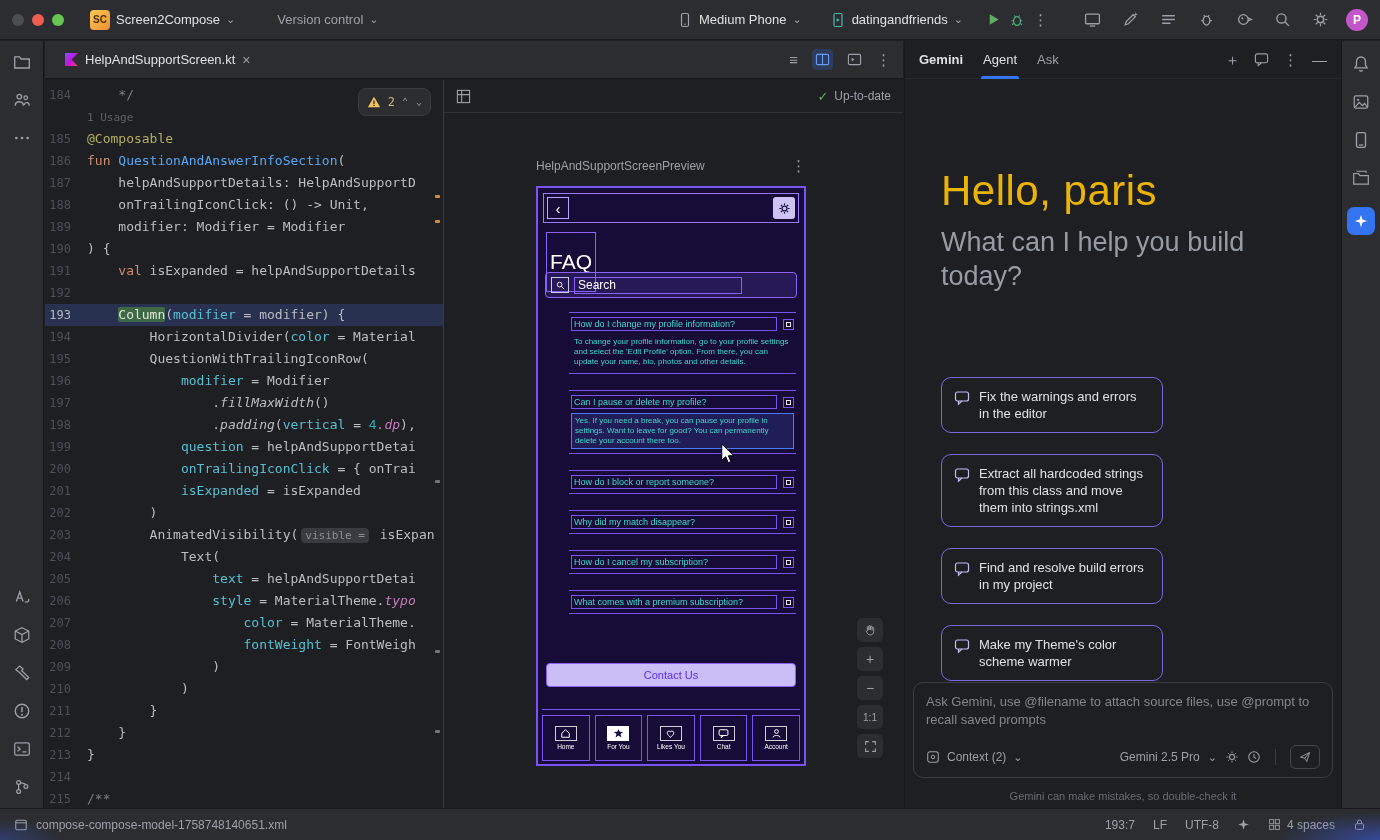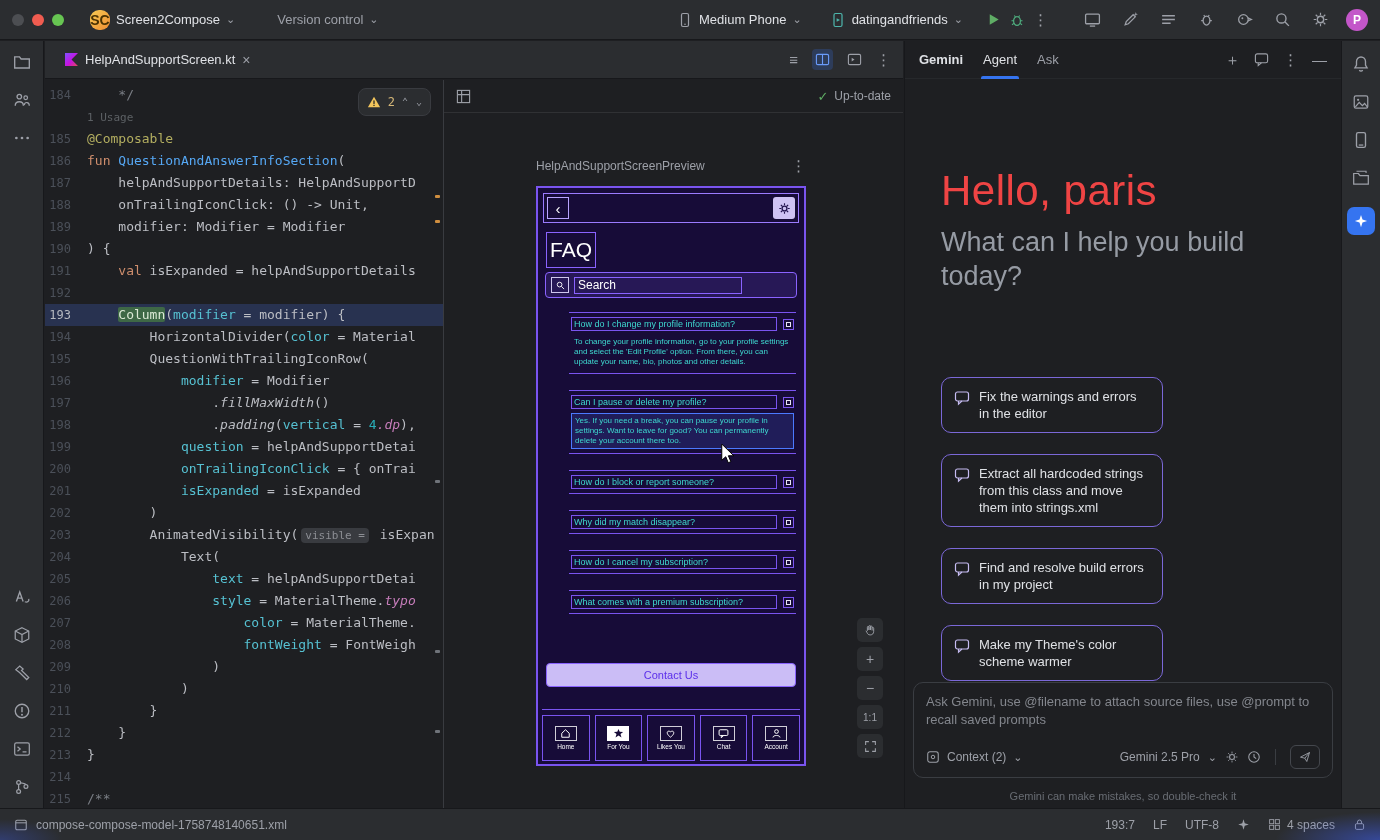--- a/index.html
+++ b/index.html
@@ -6,21 +6,21 @@
   html,body { width:1380px; height:840px; overflow:hidden; }
   body { background:#1e1f22; font-family:"Liberation Sans",sans-serif; color:#dfe1e5; position:relative; }
   svg { display:block; }
 
   
   .titlebar { position:absolute; top:0; left:0; right:0; height:40px; background:#2b2d30; border-bottom:1px solid #17181b; display:flex; align-items:center; padding:0 12px; }
   .traffic { display:flex; gap:8px; align-items:center; }
   .tl { width:12px; height:12px; border-radius:50%; }
   .tl.close { background:#4c4e52; } .tl.min { background:#f05c50; } .tl.max { background:#67c552; }
   .tb-group { display:flex; align-items:center; gap:6px; font-size:13px; color:#dfe1e5; cursor:default; }
-  .sc-logo { width:20px; height:20px; border-radius:9px; background:linear-gradient(135deg,#f8cb53,#ef8d33); color:#4a3202; font-size:14px; font-weight:bold; display:flex; align-items:center; justify-content:center; }
+  .sc-logo { width:20px; height:20px; border-radius:4px; background:linear-gradient(135deg,#f8cb53,#ef8d33); color:#4a3202; font-size:10px; font-weight:bold; display:flex; align-items:center; justify-content:center; }
   .chev { color:#9da0a8; font-size:11px; }
   .muted { color:#9da0a8; }
   .sp { flex:1; }
   .tb-icon { display:flex; align-items:center; justify-content:center; width:24px; height:24px; border-radius:4px; }
   .cluster { display:flex; align-items:center; gap:14px; margin-left:28px; }
   .avatar { width:22px; height:22px; border-radius:50%; background:#c356c9; color:#fff; font-size:12px; font-weight:bold; display:flex; align-items:center; justify-content:center; }
 
   
   .leftrail { position:absolute; top:41px; left:0; width:44px; bottom:32px; background:#2b2d30; border-right:1px solid #17181b; display:flex; flex-direction:column; align-items:center; padding:12px 0; }
   .lr-top, .lr-bottom { display:flex; flex-direction:column; gap:20px; align-items:center; }
@@ -61,21 +61,21 @@
   .pv-status { margin-left:auto; display:flex; align-items:center; gap:6px; font-size:12px; color:#9da0a8; }
   .pv-check { color:#5fad65; font-size:13px; }
   .pv-canvas { position:absolute; top:34px; left:0; right:0; bottom:0; }
   .pv-labelrow { position:absolute; left:92px; width:270px; top:44px; display:flex; align-items:center; justify-content:space-between; font-size:12px; color:#9da0a8; }
 
   
   .phone { position:absolute; left:92px; top:72px; width:270px; height:580px; background:#170c38; border:2px solid #7a54f0; }
   .ph-appbar { position:absolute; left:5px; right:5px; top:5px; height:30px; border:1px solid #9b7bff; display:flex; align-items:center; justify-content:space-between; padding:0 3px; }
   .ph-back { width:22px; height:22px; border:1px solid #b9a4ff; color:#fff; display:flex; align-items:center; justify-content:center; font-size:15px; }
   .ph-gear { width:22px; height:22px; background:#cfc3f3; border-radius:3px; display:flex; align-items:center; justify-content:center; }
-  .ph-title { position:absolute; left:8px; top:44px; font-size:21px; color:#fff; border:1px solid #8a63ff; padding:4px 3px; line-height:26px; }
+  .ph-title { position:absolute; left:8px; top:44px; font-size:21px; color:#fff; border:1px solid #8a63ff; padding:16px 3px; line-height:26px; }
   .ph-search { position:absolute; left:7px; right:7px; top:84px; height:26px; border:1px solid #8a63ff; border-radius:4px; background:rgba(122,84,240,.16); display:flex; align-items:center; gap:5px; padding:0 5px; }
   .ph-mag { width:18px; height:16px; border:1px solid #cfc8ee; display:flex; align-items:center; justify-content:center; flex:none; }
   .ph-searchtext { border:1px solid #8a63ff; color:#fff; font-size:12px; line-height:15px; height:17px; padding:0 3px; width:168px; }
   .fq-list { position:absolute; left:8px; right:8px; top:124px; }
   .fq-item { border-top:1px solid #7a54f0; border-bottom:1px solid #7a54f0; margin-bottom:16px; padding:4px 2px;margin-left:23px; }
   .fq-qrow { display:flex; align-items:center; }
   .fq-q { flex:1; margin-right:6px; border:1px solid #7a54f0; color:#3ed8cf; font-size:9px; line-height:12px; padding:0 2px; white-space:nowrap; overflow:hidden; }
   .fq-box { width:11px; height:11px; border:1px solid #7a54f0; flex:none; display:flex; align-items:center; justify-content:center; }
   .fq-box i { display:block; width:5px; height:5px; border:1px solid #e8e5f5; }
   .fq-a { margin-top:4px; color:#3ed8cf; font-size:8px; line-height:10px; padding:2px 3px; }
@@ -93,21 +93,21 @@
   .pv-cursor { position:absolute; left:276px; top:330px; }
 
   
   .gemini { position:absolute; top:41px; left:904px; width:437px; bottom:32px; background:#1e1f22; border-left:1px solid #17181b; }
   .gm-header { height:38px; border-bottom:1px solid #26282b; display:flex; align-items:center; padding:0 14px; gap:20px; }
   .gm-title { font-size:13px; font-weight:bold; color:#dfe1e5; }
   .gm-tab { font-size:13px; color:#9da0a8; height:38px; display:flex; align-items:center; position:relative; }
   .gm-tab.active { color:#dfe1e5; }
   .gm-tab.active::after { content:""; position:absolute; left:-2px; right:-2px; bottom:0; height:3px; background:#3574f0; border-radius:2px 2px 0 0; }
   .gm-actions { margin-left:auto; display:flex; align-items:center; gap:14px; color:#9da0a8; }
-  .gm-hello { margin:88px 0 0 36px; font-size:42px; color:#ef4444; letter-spacing:.5px; }
+  .gm-hello { margin:88px 0 0 36px; font-size:42px; color:#eab308; letter-spacing:.5px; }
   .gm-sub { margin:10px 0 0 36px; font-size:27px; line-height:34px; color:#969ba4; width:330px; }
   .gm-cards { margin:84px 0 0 36px; display:flex; flex-direction:column; gap:21px; }
   .gm-card { width:222px; border:1px solid #7b68d8; border-radius:10px; padding:10px 12px; display:flex; gap:9px; font-size:13px; line-height:17px; color:#dfe1e5; }
   .gm-card svg { flex:none; margin-top:2px; }
   .gm-input { position:absolute; left:8px; right:8px; bottom:30px; border:1px solid #3a3d42; border-radius:10px; padding:10px 12px 8px; }
   .gm-ph { color:#83868d; font-size:13px; line-height:18px; max-width:424px; }
   .gm-controls { display:flex; align-items:center; margin-top:16px; color:#9da0a8; font-size:12px; gap:7px; }
   .gm-model { margin-left:auto; display:flex; align-items:center; gap:8px; }
   .vdiv { width:1px; height:16px; background:#3a3d42; margin:0 6px; }
   .gm-send { width:30px; height:24px; border:1px solid #44474d; border-radius:6px; display:flex; align-items:center; justify-content:center; }

